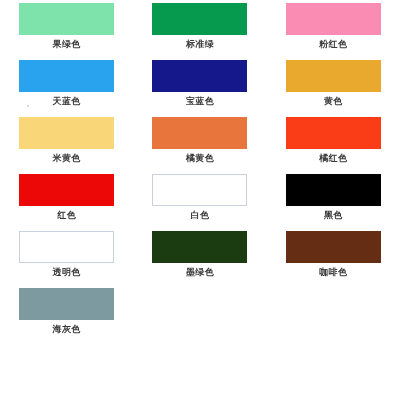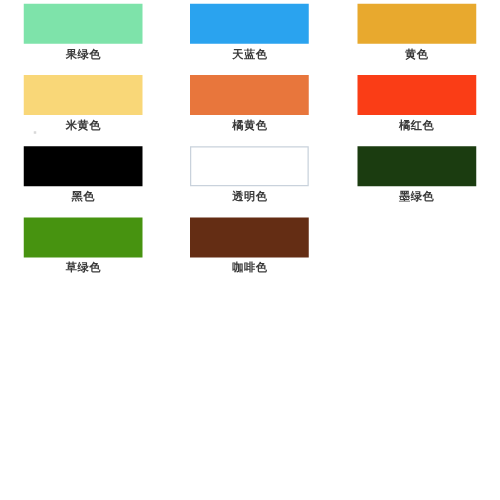--- a/index.html
+++ b/index.html
@@ -73,53 +73,73 @@
 <body>
 
 <div id="page">
   <div class="speck s1"></div>
   <div class="grid">
       <div class="cell">
         <div class="swatch" style="background-image: ; background-position-x: ; background-position-y: ; background-size: ; background-repeat: ; background-attachment: ; background-origin: ; background-clip: ; background-color: rgb(126, 227, 170); --c: #7ee3aa;"></div>
         <div class="label">果绿色</div>
       </div>
       <div class="cell">
+        <div class="swatch" style="background-image: ; background-position-x: ; background-position-y: ; background-size: ; background-repeat: ; background-attachment: ; background-origin: ; background-clip: ; background-color: rgb(6, 154, 78); --c: #069a4e;"></div>
+        <div class="label">标准绿</div>
+      </div>
+      <div class="cell">
+        <div class="swatch" style="background-image: ; background-position-x: ; background-position-y: ; background-size: ; background-repeat: ; background-attachment: ; background-origin: ; background-clip: ; background-color: rgb(250, 140, 180); --c: #fa8cb4;"></div>
+        <div class="label">粉红色</div>
+      </div>
+      <div class="cell">
         <div class="swatch" style="background-image: ; background-position-x: ; background-position-y: ; background-size: ; background-repeat: ; background-attachment: ; background-origin: ; background-clip: ; background-color: rgb(42, 163, 239); --c: #2aa3ef;"></div>
         <div class="label">天蓝色</div>
+      </div>
+      <div class="cell">
+        <div class="swatch" style="background-image: ; background-position-x: ; background-position-y: ; background-size: ; background-repeat: ; background-attachment: ; background-origin: ; background-clip: ; background-color: rgb(21, 24, 138); --c: #15188a;"></div>
+        <div class="label">宝蓝色</div>
       </div>
       <div class="cell">
         <div class="swatch" style="background-image: ; background-position-x: ; background-position-y: ; background-size: ; background-repeat: ; background-attachment: ; background-origin: ; background-clip: ; background-color: rgb(232, 169, 46); --c: #e8a92e;"></div>
         <div class="label">黄色</div>
       </div>
       <div class="cell">
         <div class="swatch" style="background-image: ; background-position-x: ; background-position-y: ; background-size: ; background-repeat: ; background-attachment: ; background-origin: ; background-clip: ; background-color: rgb(249, 215, 120); --c: #f9d778;"></div>
         <div class="label">米黄色</div>
       </div>
       <div class="cell">
         <div class="swatch" style="background-image: ; background-position-x: ; background-position-y: ; background-size: ; background-repeat: ; background-attachment: ; background-origin: ; background-clip: ; background-color: rgb(232, 118, 60); --c: #e8763c;"></div>
         <div class="label">橘黄色</div>
       </div>
       <div class="cell">
         <div class="swatch" style="background-image: ; background-position-x: ; background-position-y: ; background-size: ; background-repeat: ; background-attachment: ; background-origin: ; background-clip: ; background-color: rgb(250, 61, 22); --c: #fa3d16;"></div>
         <div class="label">橘红色</div>
       </div>
       <div class="cell">
+        <div class="swatch" style="background-image: ; background-position-x: ; background-position-y: ; background-size: ; background-repeat: ; background-attachment: ; background-origin: ; background-clip: ; background-color: rgb(237, 8, 8); --c: #ed0808;"></div>
+        <div class="label">红色</div>
+      </div>
+      <div class="cell">
+        <div class="swatch bordered" style="background-image: ; background-position-x: ; background-position-y: ; background-size: ; background-repeat: ; background-attachment: ; background-origin: ; background-clip: ; background-color: rgb(255, 255, 255); --c: #ffffff;"></div>
+        <div class="label">白色</div>
+      </div>
+      <div class="cell">
         <div class="swatch" style="background-image: ; background-position-x: ; background-position-y: ; background-size: ; background-repeat: ; background-attachment: ; background-origin: ; background-clip: ; background-color: rgb(0, 0, 0); --c: #000000;"></div>
         <div class="label">黑色</div>
       </div>
       <div class="cell">
         <div class="swatch bordered" style="background-image: ; background-position-x: ; background-position-y: ; background-size: ; background-repeat: ; background-attachment: ; background-origin: ; background-clip: ; background-color: rgb(255, 255, 255); --c: #ffffff;"></div>
         <div class="label">透明色</div>
       </div>
       <div class="cell">
         <div class="swatch" style="background-image: ; background-position-x: ; background-position-y: ; background-size: ; background-repeat: ; background-attachment: ; background-origin: ; background-clip: ; background-color: rgb(27, 60, 16); --c: #1b3c10;"></div>
         <div class="label">墨绿色</div>
       </div>
       <div class="cell">
-        <div class="swatch" style="background-image: ; background-position-x: ; background-position-y: ; background-size: ; background-repeat: ; background-attachment: ; background-origin: ; background-clip: ; background-color: rgb(71, 147, 16); --c: #479310;"></div>
-        <div class="label">草绿色</div>
+        <div class="swatch" style="background-image: ; background-position-x: ; background-position-y: ; background-size: ; background-repeat: ; background-attachment: ; background-origin: ; background-clip: ; background-color: rgb(100, 45, 20); --c: #642d14;"></div>
+        <div class="label">咖啡色</div>
       </div>
       <div class="cell">
-        <div class="swatch" style="background-image: ; background-position-x: ; background-position-y: ; background-size: ; background-repeat: ; background-attachment: ; background-origin: ; background-clip: ; background-color: rgb(100, 45, 20); --c: #642d14;"></div>
-        <div class="label">咖啡色</div>
+        <div class="swatch" style="background-image: ; background-position-x: ; background-position-y: ; background-size: ; background-repeat: ; background-attachment: ; background-origin: ; background-clip: ; background-color: rgb(125, 154, 160); --c: #7d9aa0;"></div>
+        <div class="label">海灰色</div>
       </div>
     </div>
 </div>
 
 </body></html>

